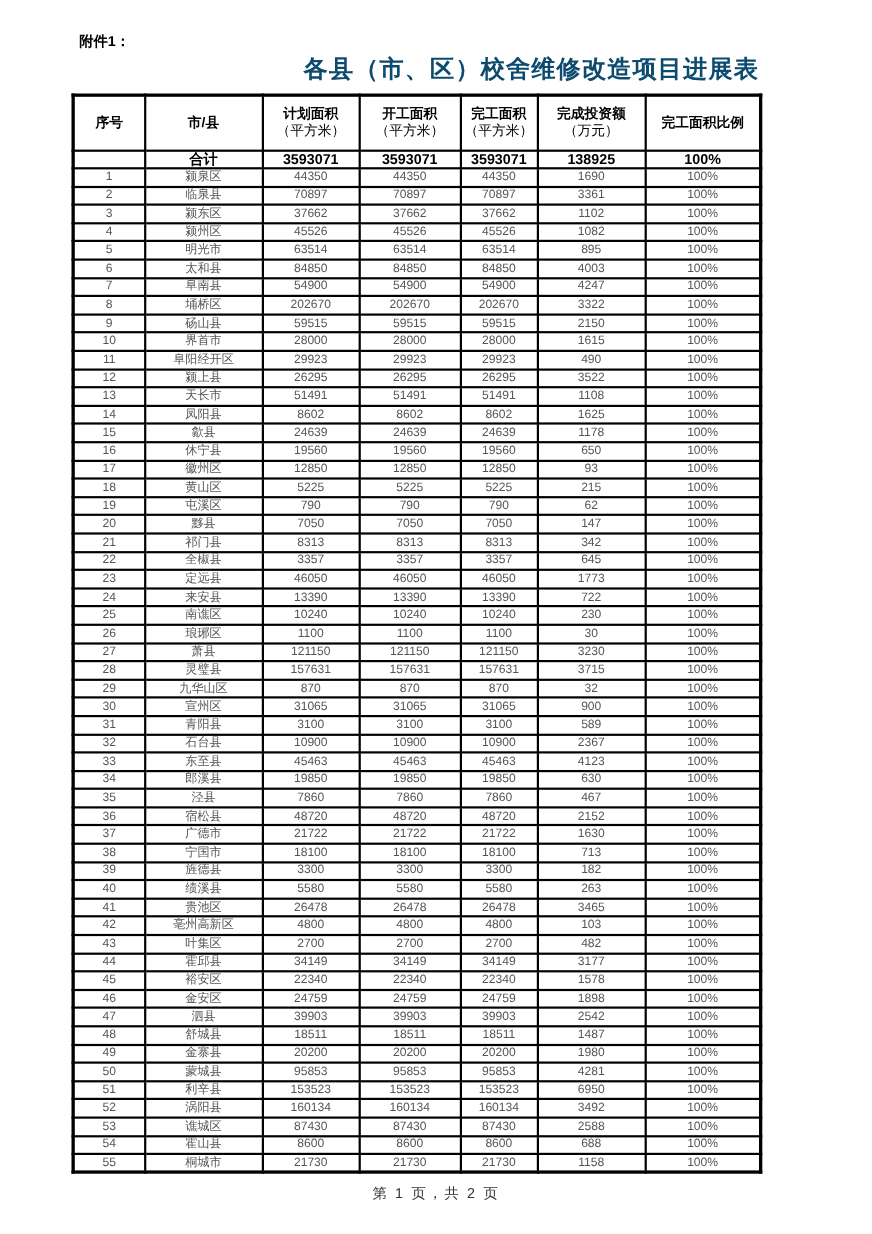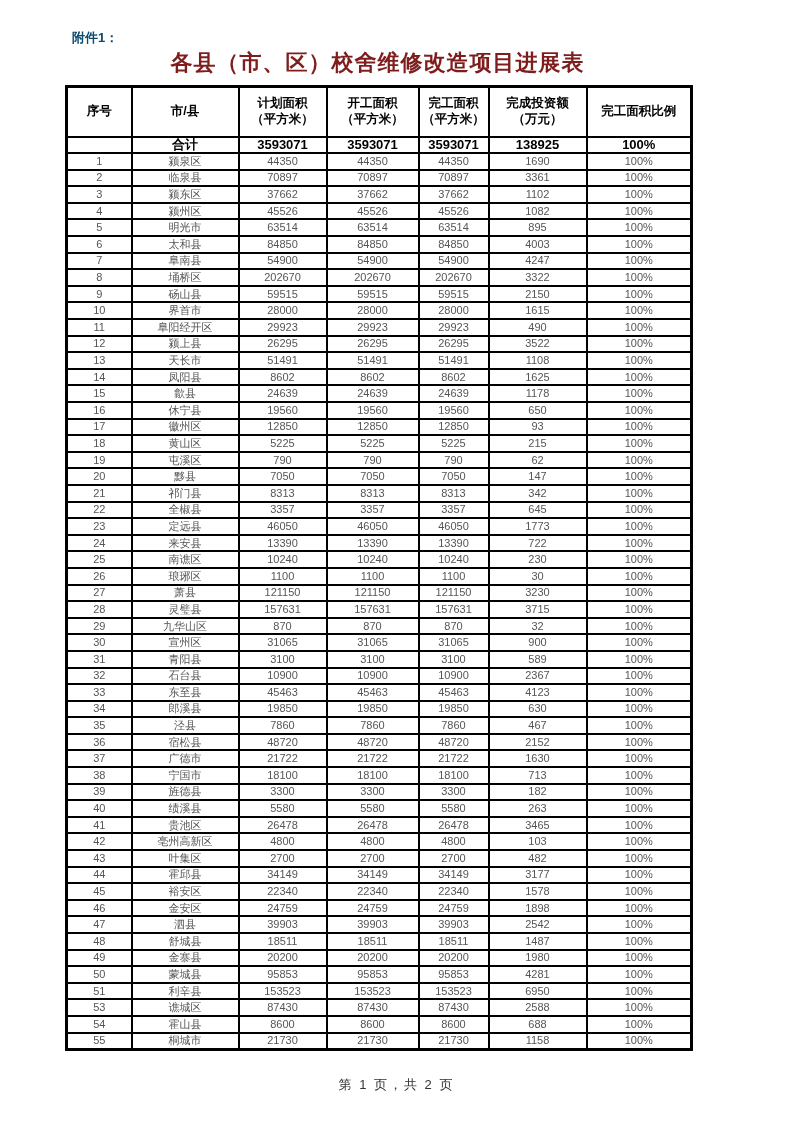--- a/index.html
+++ b/index.html
@@ -6,49 +6,49 @@
   body{
     width:793px;height:1122px;
     background:#ffffff;
     font-family:"Liberation Sans","DejaVu Sans",sans-serif;
     color:#000;
     position:relative;
     overflow:hidden;
   }
   .attachment{
     position:absolute;left:72px;top:29px;
-    font-size:13px;font-weight:bold;color:#0c4a6e;
+    font-size:13px;font-weight:bold;color:#000000;
   }
   .content{
     position:absolute;left:65px;top:48px;width:625px;
   }
   .title{
-    text-align:center;
-    font-size:22px;font-weight:bold;color:#7f1d1d;
+    text-align:right;
+    font-size:22px;font-weight:bold;color:#0c4a6e;
     letter-spacing:1px;
     margin:0 0 7px 0;
     white-space:nowrap;
   }
   table.grid{
     border-collapse:collapse;
     table-layout:fixed;
     width:625px;
     border:3px solid #000;
   }
   table.grid th, table.grid td{
     border:2px solid #000;
     padding:0;
     text-align:center;
     vertical-align:middle;
     overflow:hidden;
     white-space:nowrap;
   }
   thead tr{height:50px;}
   th{font-size:12.5px;font-weight:bold;color:#000;line-height:1.25;}
-  th .h-sub{font-weight:bold;}
+  th .h-sub{font-weight:normal;}
   tbody tr{height:16.6px;}
   tbody td{
     font-size:11px;
     color:#555555;
     line-height:1;
   }
   tbody tr.total td{
     font-weight:bold;
     color:#000;
     font-size:13px;
@@ -570,20 +570,29 @@
         <tr>
           <td>51</td>
           <td>利辛县</td>
           <td>153523</td>
           <td>153523</td>
           <td>153523</td>
           <td>6950</td>
           <td>100%</td>
         </tr>
         <tr>
+          <td>52</td>
+          <td>涡阳县</td>
+          <td>160134</td>
+          <td>160134</td>
+          <td>160134</td>
+          <td>3492</td>
+          <td>100%</td>
+        </tr>
+        <tr>
           <td>53</td>
           <td>谯城区</td>
           <td>87430</td>
           <td>87430</td>
           <td>87430</td>
           <td>2588</td>
           <td>100%</td>
         </tr>
         <tr>
           <td>54</td>

